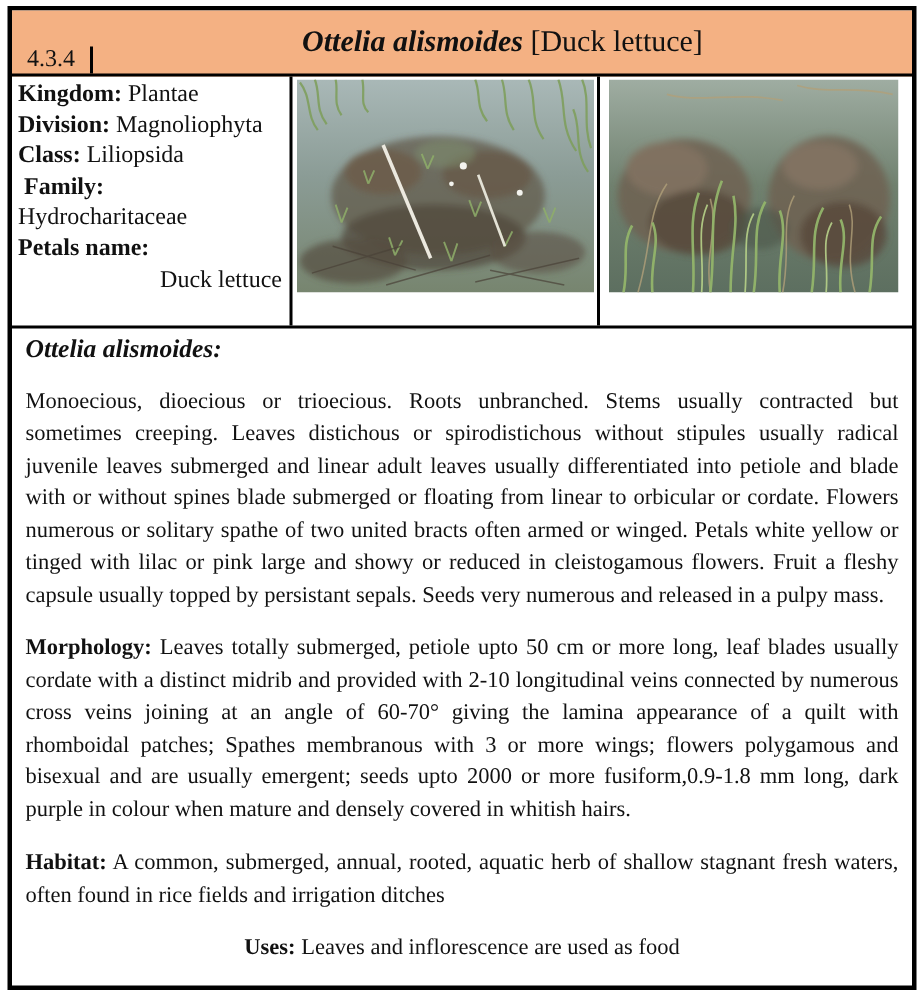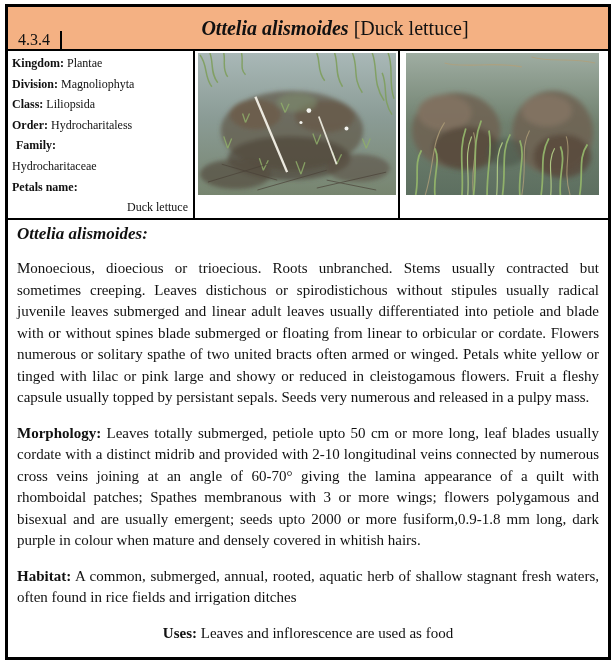--- a/index.html
+++ b/index.html
@@ -35,21 +35,21 @@
   }
   .title-latin{font-weight:bold;font-style:italic;}
   .title-common{font-weight:normal;text-align:center;}
   
   .photo-row{
     flex:0 0 166px;display:flex;border-bottom:2px solid var(--border-color);
   }
   .tax-cell{
     width:187px;border-right:2px solid var(--border-color);
     box-sizing:border-box;padding:2px 3px 0 4px;
-    font-size:12px;line-height:20.6px;
+    font-size:16px;line-height:20.6px;
   }
   .tax-label{font-weight:bold;}
   .tax-indent{padding-left:4px;}
   .tax-right{text-align:right;padding-right:2px;}
   .genus-val{font-style:italic;}
   .photo-cell-1{
     width:205px;border-right:2px solid var(--border-color);
     box-sizing:border-box;padding:2px 2px 0 3px;
   }
   .photo-cell-2{flex:1;box-sizing:border-box;padding:2px 9px 0 6px;}
@@ -78,21 +78,20 @@
       </div>
       <div class="title-cell"><span class="title-latin">Ottelia alismoides</span><span class="title-common"> [Duck lettuce]</span></div>
     </div>
 
     <div class="photo-row">
 
       <div class="tax-cell">
         <div><span class="tax-label">Kingdom:</span><span> Plantae</span></div>
         <div><span class="tax-label">Division:</span><span> Magnoliophyta</span></div>
         <div><span class="tax-label">Class:</span><span> Liliopsida</span></div>
-        <div><span class="tax-label">Order:</span><span> Hydrocharitaless</span></div>
         <div class="tax-indent"><span class="tax-label">Family:</span></div>
         <div>Hydrocharitaceae</div>
         <div><span class="tax-label">Petals name:</span></div>
         <div class="tax-right">Duck lettuce</div>
       </div>
 
       <div class="photo-cell-1">
         <svg class="photo" viewBox="0 0 200 143" preserveAspectRatio="none" role="img">
           <defs>
             <linearGradient id="pw1" x1="0" y1="0" x2="0" y2="1">

